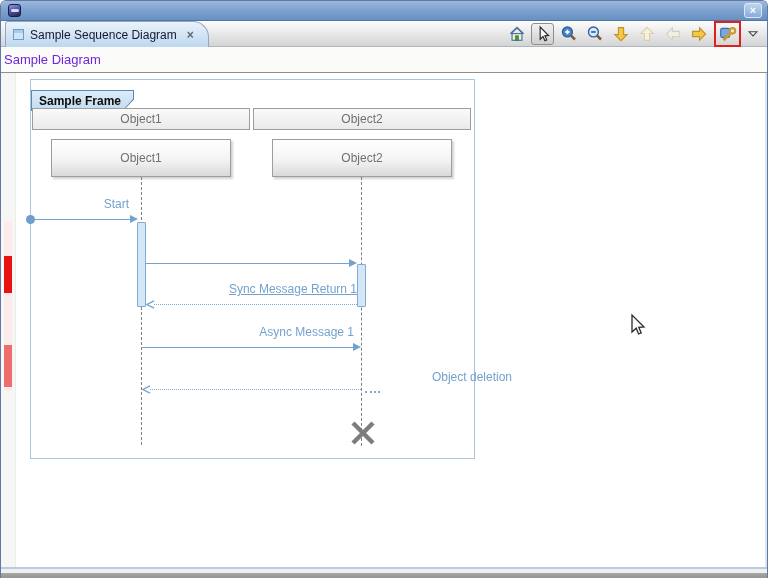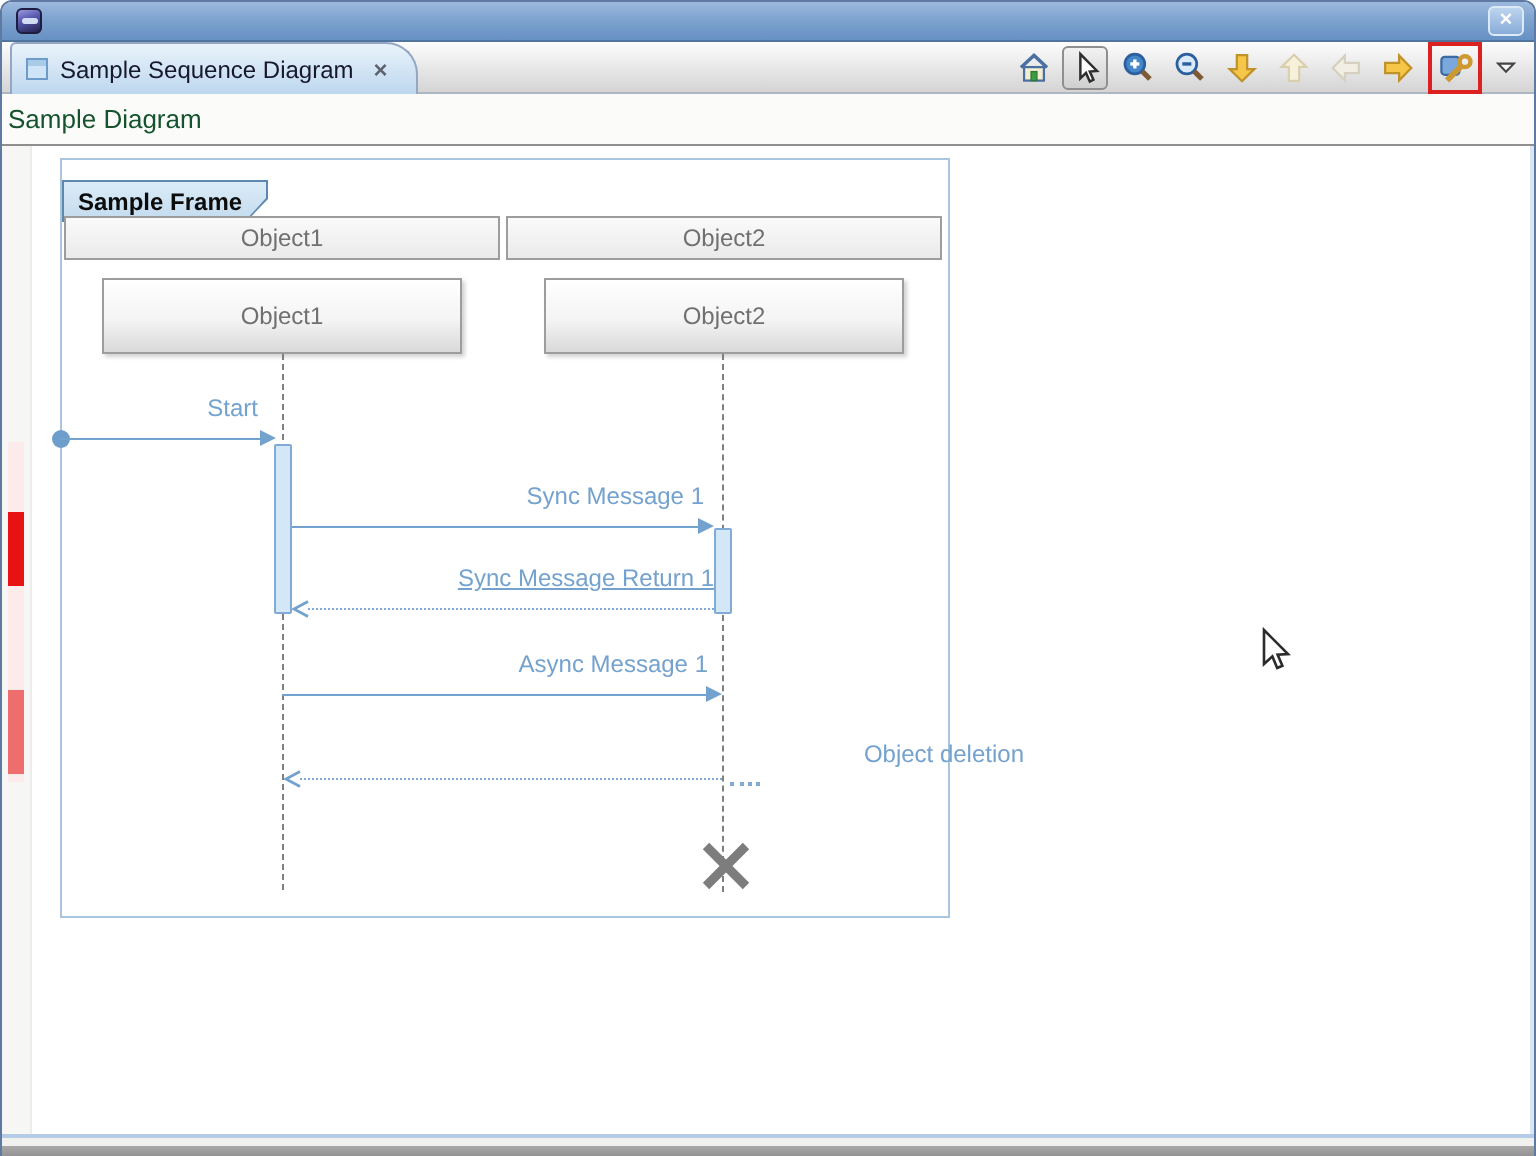--- a/index.html
+++ b/index.html
@@ -35,21 +35,21 @@
 
   
   .toolbar { position:absolute; right:6px; top:1px; height:24px; display:flex; align-items:center; gap:3px; }
   .tb-btn { width:23px; height:22px; display:flex; align-items:center; justify-content:center; background:transparent; border:none; }
   .tb-btn.pressed { background:linear-gradient(#f2f2f2,#cfcfcf); border:1px solid #8f8f8f; border-radius:3px; }
   .tb-hl { display:inline-flex; border:2px solid #dd2020; padding:0; margin:0 1px; }
   .tb-menu { width:16px; height:22px; display:flex; align-items:center; justify-content:center; }
 
   
   .breadcrumb { position:absolute; left:0; top:46px; right:0; height:26px; background:#fbfbfa;
-                border-bottom:1px solid #8f8f8f; font-size:13px; color:#14532d; line-height:25px; padding-left:3px; }
+                border-bottom:1px solid #8f8f8f; font-size:13px; color:#6d28d9; line-height:25px; padding-left:3px; }
 
   
   .canvas { position:absolute; left:0; top:72px; right:0; height:494px; background:#fff; overflow:hidden;
             box-shadow: inset -2px 0 0 #dbe6f3, inset 14px 0 0 #f6f6f4, inset 15px 0 0 #ececea; }
   .bottomchrome { position:absolute; left:0; top:566px; right:0; height:12px;
             background:linear-gradient(#b6cbe5 0, #b6cbe5 2px, #f0f0ee 2px, #f0f0ee 6px, #a8a8a8 6px, #8f8f8f 100%); }
 
   
   .marker-track { position:absolute; left:3px; top:148px; width:8px; height:170px; background:#fcebea; }
   .marker-red1 { position:absolute; left:3px; top:183px; width:8px; height:37px; background:#e81212; }
@@ -215,21 +215,20 @@
     <div class="lifeline ll2"></div>
 
     <div class="activation act1"></div>
     <div class="activation act2"></div>
 
     <div class="start-circle"></div>
     <div class="msg-label lbl-start">Start</div>
     <div class="msg-line line-start"></div>
     <div class="arr-r arr-start"></div>
 
-    <div class="msg-label lbl-sync1">Sync Message 1</div>
     <div class="msg-line line-sync1"></div>
     <div class="arr-r arr-sync1"></div>
 
     <div class="msg-label lbl-syncret">Sync Message Return 1</div>
     <div class="msg-line dotted line-syncret"></div>
     <svg class="chev-l chev-syncret" width="9" height="9" viewBox="0 0 9 9">
       <path d="M8 0.8 L1 4.5 L8 8.2" fill="none" stroke="#74a2ce" stroke-width="1.4"></path>
     </svg>
 
     <div class="msg-label lbl-async1">Async Message 1</div>

